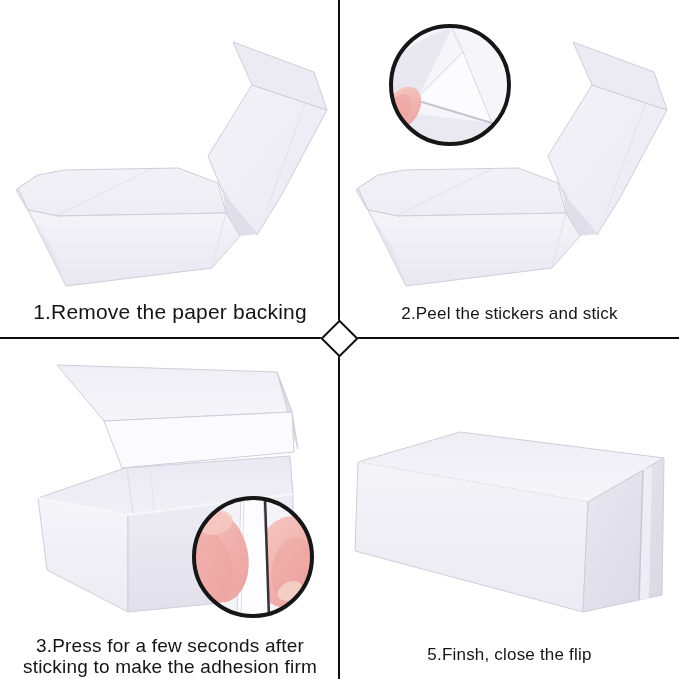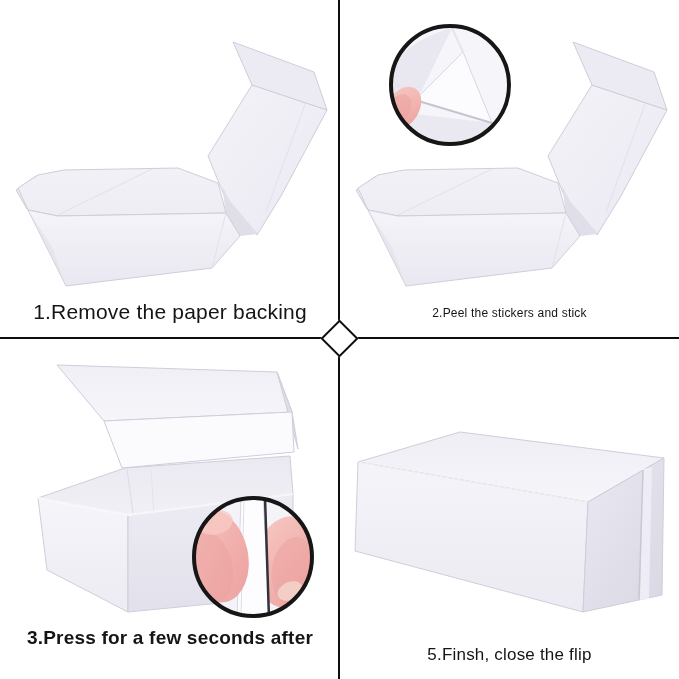--- a/index.html
+++ b/index.html
@@ -18,22 +18,22 @@
   .q-tl{left:0;top:0;width:340px;height:338px;text-decoration:underline;}
   .q-tr{left:340px;top:0;width:339px;height:338px;}
   .q-bl{left:0;top:338px;width:340px;height:341px;}
   .q-br{left:340px;top:338px;width:339px;height:341px;}
   .quadrant svg{position:absolute;left:0;top:0;display:block;}
   .caption{
     position:absolute;left:0;width:100%;text-align:center;color:var(--ink);
     font-family:"Liberation Sans",sans-serif;letter-spacing:.2px;white-space:nowrap;
   }
   .cap-1{top:301px;font-size:21px;line-height:22px;}
-  .cap-2{top:304px;font-size:12px;line-height:19px;}
-  .cap-3{top:289px;font-size:19px;line-height:21px;font-weight:bold;}
+  .cap-2{top:304px;font-size:17px;line-height:19px;}
+  .cap-3{top:297px;font-size:19px;line-height:21px;}
   .cap-4{top:307px;font-size:17px;line-height:19px;}
   .divider-v{position:absolute;left:338px;top:0;width:2px;height:679px;background:var(--divider);z-index:3;}
   .divider-h{position:absolute;left:0;top:337px;width:679px;height:2px;background:var(--divider);z-index:3;}
   .diamond{
     position:absolute;left:326px;top:325px;width:27px;height:27px;
     background:var(--bg);border:2.5px solid var(--divider);
     transform:rotate(45deg);z-index:4;box-sizing:border-box;
   }
 </style>
 </head>
@@ -185,20 +185,21 @@
             <ellipse cx="216" cy="218" rx="32" ry="47" fill="url(#c-finger)"></ellipse>
             <ellipse cx="208" cy="228" rx="22" ry="36" fill="var(--finger)" opacity="0.45"></ellipse>
             <ellipse cx="222" cy="185" rx="18" ry="12" fill="var(--finger-light)" opacity="0.8"></ellipse>
           </g>
         </g>
         <circle cx="253" cy="219" r="59" fill="none" stroke="var(--ring)" stroke-width="4"></circle>
       </g>
     </svg>
     <div class="caption cap-3">
       <div>3.Press for a few seconds after</div>
+      <div>sticking to make the adhesion firm</div>
     </div>
   </div>
 
   <div class="quadrant q-br">
     <svg width="339" height="341" viewBox="0 0 339 341">
       <defs>
         <linearGradient id="d-top" x1="0" y1="0" x2="0" y2="1">
           <stop offset="0" stop-color="#efeef5"></stop>
             <stop offset="1" stop-color="#f6f5fa"></stop>
         </linearGradient>

